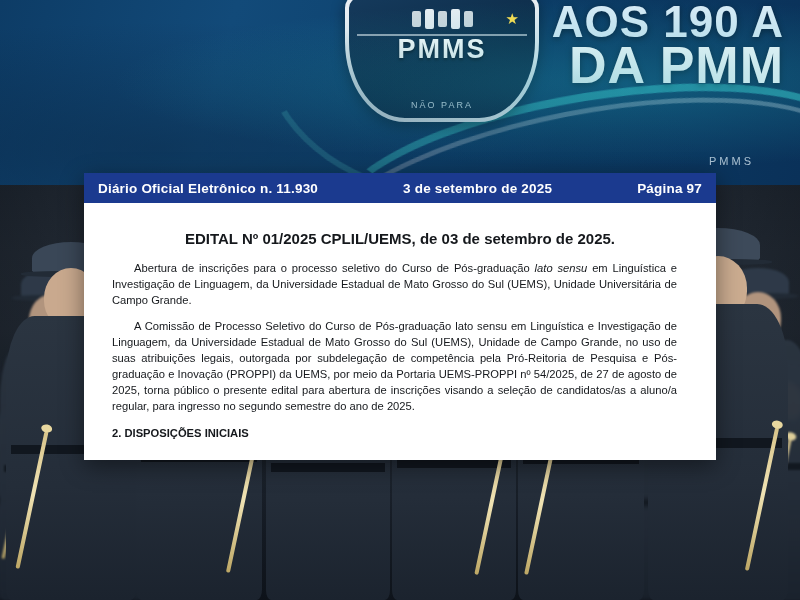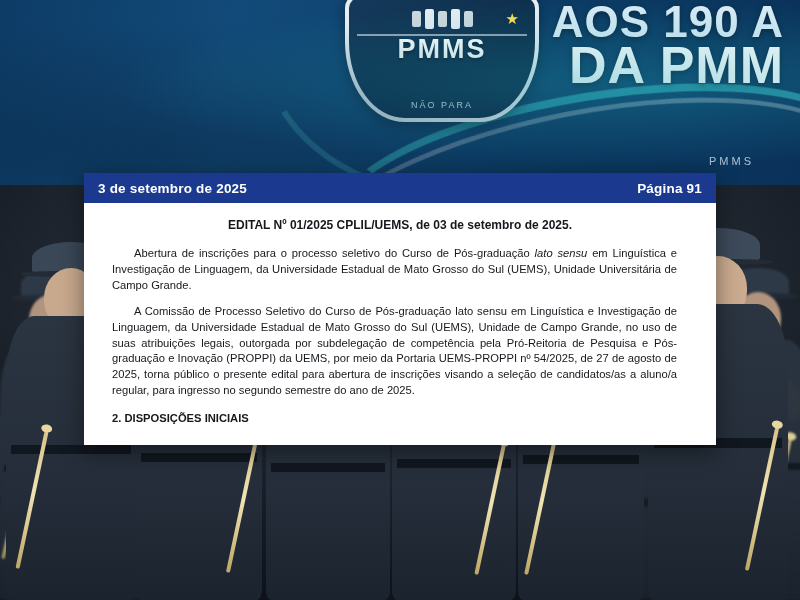--- a/index.html
+++ b/index.html
@@ -253,22 +253,22 @@
   .doc-body {
     padding: 10px 28px 16px 28px;
     color: #15181c;
     font-size: 11.2px;
     line-height: 1.42;
     text-align: justify;
   }
   .edital-title {
     text-align: center;
     font-weight: bold;
-    font-size: 12px;
-    margin: 4px 0 12px 0;
+    font-size: 15px;
+    margin: 15px 0 12px 0;
   }
   .doc-body p {
     margin: 0 11px 10px 0;
     text-indent: 22px;
   }
   .doc-body p.no-indent { text-indent: 0; }
   .doc-body .section-title {
     font-weight: bold;
     margin: 12px 0 2px 0;
     text-indent: 0;
@@ -401,22 +401,23 @@
         <div class="head" style="width:58px;height:64px;top:28px;background:#cbac90;"></div>
         <div class="body" style="height:296px;"></div>
         <div class="belt" style="bottom:152px;height:10px;"></div>
         <div class="sword" style="left:112px; bottom:28px; height:146px; width:4px;"></div>
       </div>
     </div>
   </div>
 
   <div class="doc">
     <div class="doc-header">
+      <span class="hdr-left">Diário Oficial Eletrônico  n. 11.930</span>
       <span class="hdr-mid">3 de setembro de 2025</span>
-      <span class="hdr-right">Página 91</span>
+      <span class="hdr-right">Página 97</span>
     </div>
 
     <div class="doc-body">
       <div class="edital-title">EDITAL Nº 01/2025 CPLIL/UEMS, de 03 de setembro de 2025.</div>
 
       <p><span>Abertura de inscrições para o processo seletivo do Curso de Pós-graduação </span><em>lato sensu</em><span> em Linguística e Investigação de Linguagem, da Universidade Estadual de Mato Grosso do Sul (UEMS), Unidade Universitária de Campo Grande.</span></p>
 
       <p>A Comissão de Processo Seletivo do Curso de Pós-graduação lato sensu em Linguística e Investigação de Linguagem, da Universidade Estadual de Mato Grosso do Sul (UEMS), Unidade de Campo Grande, no uso de suas atribuições legais, outorgada por subdelegação de competência pela Pró-Reitoria de Pesquisa e Pós-graduação e Inovação (PROPPI) da UEMS, por meio da Portaria UEMS-PROPPI nº 54/2025, de 27 de agosto de 2025, torna público o presente edital para abertura de inscrições visando a seleção de candidatos/as a aluno/a regular, para ingresso no segundo semestre do ano de 2025.</p>
 
       <p class="section-title">2. DISPOSIÇÕES INICIAIS</p>

